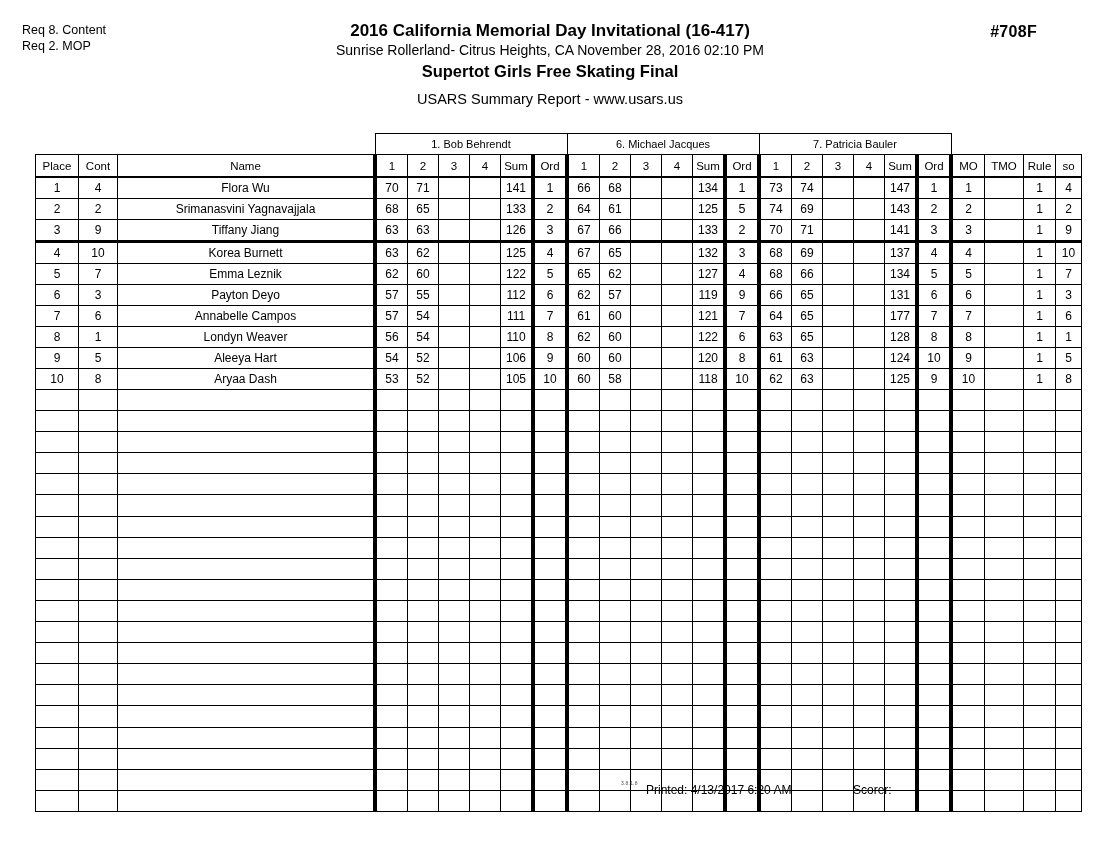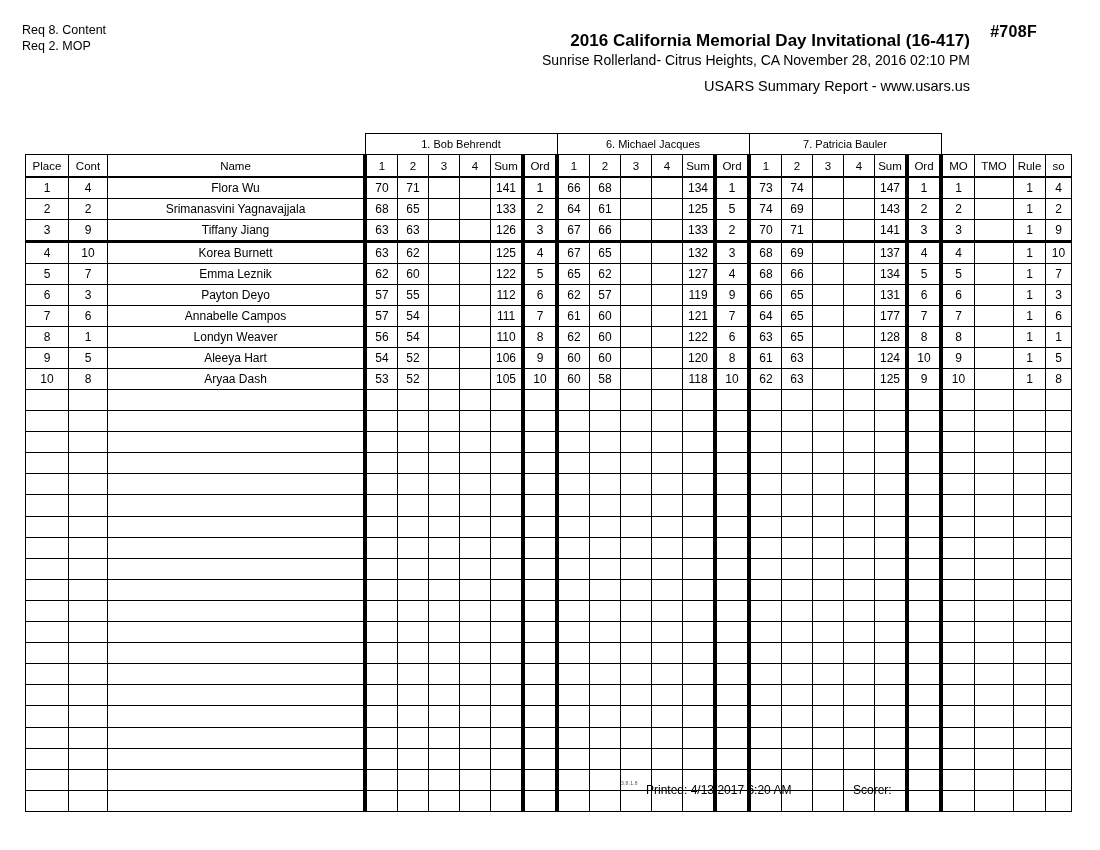--- a/index.html
+++ b/index.html
@@ -24,23 +24,23 @@
     font-size: 12.5px;
     line-height: 16px;
     white-space: nowrap;
   }
   #req-block .req-line { display: block; }
 
   
   #header-block {
     position: absolute;
     left: 130px;
-    top: 30px;
+    top: 20px;
     width: 840px;
-    text-align: right;
+    text-align: center;
   }
   .title-main {
     font-size: 17px;
     font-weight: bold;
     line-height: 21px;
     white-space: nowrap;
   }
   .title-venue {
     font-size: 14px;
     font-weight: normal;
@@ -66,21 +66,21 @@
     right: 63px;
     top: 23px;
     font-size: 16px;
     font-weight: bold;
     letter-spacing: 0.3px;
   }
 
   
   #score-table {
     position: absolute;
-    left: 25px;
+    left: 35px;
     top: 133px;
     border-collapse: collapse;
     table-layout: fixed;
     font-size: 11.5px;
   }
   #score-table td, #score-table th {
     border: 1px solid #000000;
     padding: 0;
     margin: 0;
     font-weight: normal;
@@ -178,20 +178,21 @@
 <body>
 
 <div id="req-block">
   <span class="req-line">Req 8. Content</span>
   <span class="req-line">Req 2. MOP</span>
 </div>
 
 <div id="header-block">
   <div class="title-main">2016 California Memorial Day Invitational (16-417)</div>
   <div class="title-venue">Sunrise Rollerland- Citrus Heights, CA  November 28, 2016  02:10 PM</div>
+  <div class="title-event">Supertot Girls Free Skating Final</div>
   <div class="title-report">USARS Summary Report - www.usars.us</div>
 </div>
 
 <div id="doc-code">#708F</div>
 
 <table id="score-table">
   <colgroup>
     <col style="width:42px">
       <col style="width:38px">
       <col style="width:255px">

